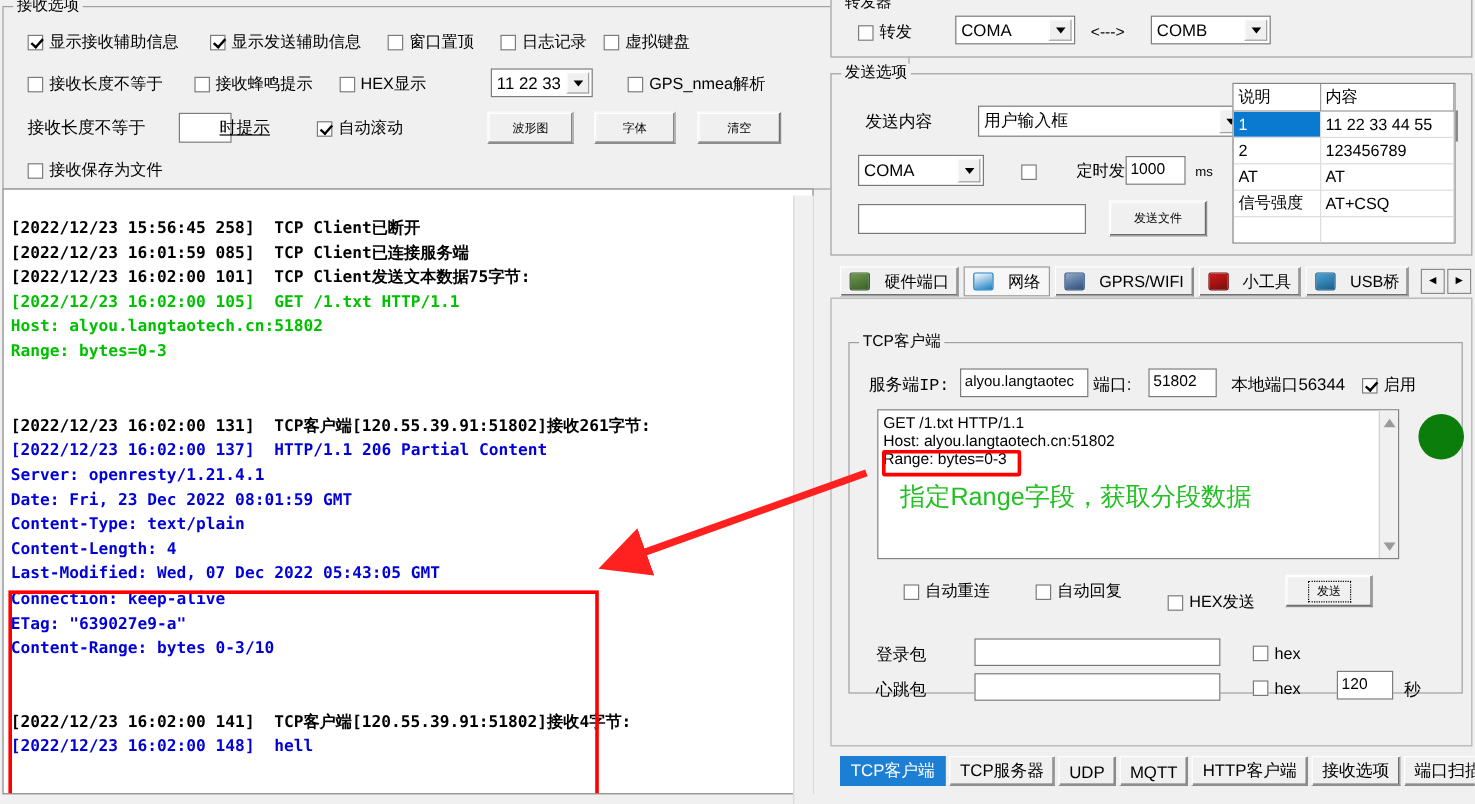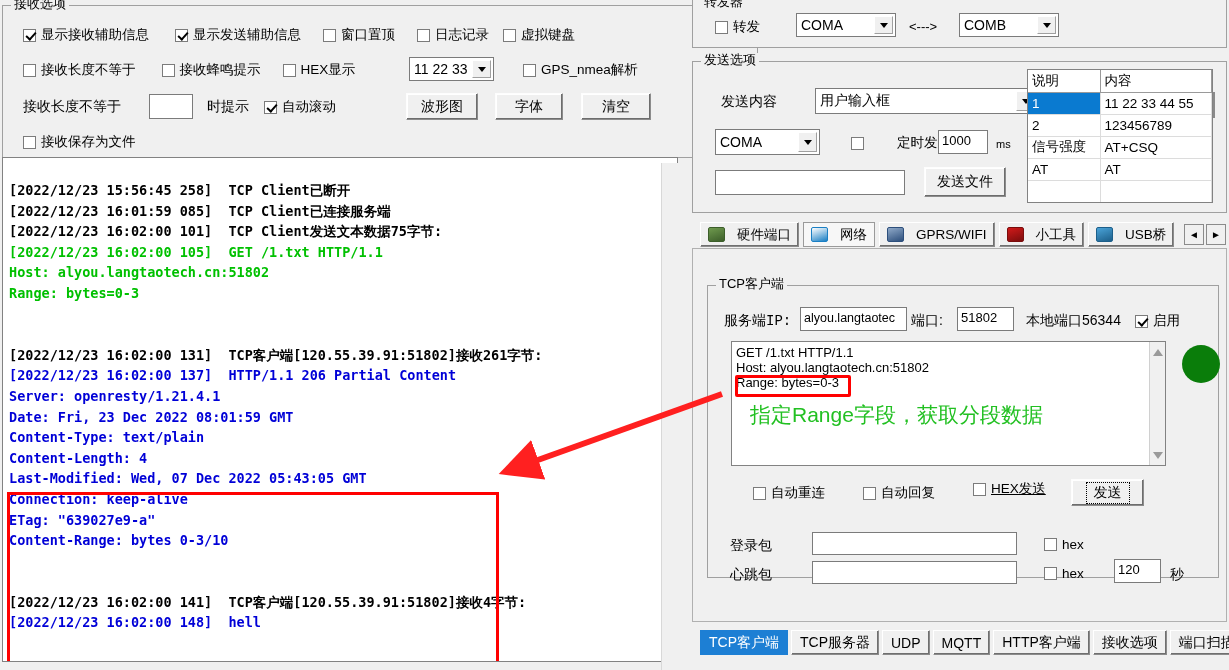--- a/index.html
+++ b/index.html
@@ -87,21 +87,21 @@
     border-right: 4px solid transparent;
     border-top: 5px solid #000;
   }
   .btn {
     background: #f0f0f0;
     border: 1px solid #8c8c8c;
     border-top-color: #fdfdfd;
     border-left-color: #fdfdfd;
     box-shadow: inset -1px -1px 0 #6d6d6d, inset 1px 1px 0 #ffffff;
     display: flex; align-items: center; justify-content: center;
-    font-size: 14px;
+    font-size: 10px;
     cursor: default;
     white-space: nowrap;
   }
   .btn.focus { }
   .btn.focus .inner {
     border: 1px dotted #000;
     padding: 1px 7px;
   }
 
   
@@ -337,21 +337,21 @@
     </div>
     <span class="cb" style="position:absolute; left:520px; top:55px;">
       <span class="box"></span>
       <span class="lbl">GPS_nmea解析</span>
     </span>
 
     <span class="lbl" style="position:absolute; left:20px; top:92px;">接收长度不等于</span>
     <div class="txt" style="position:absolute; left:146px; top:88px; width:44px; height:25px;">
       <span></span>
     </div>
-    <span class="lbl" style="position:absolute; left:204px; top:92px;">时提示</span>
+    <span class="lbl" style="position:absolute; left:180px; top:92px;text-decoration:underline;">时提示</span>
     <span class="cb on" style="position:absolute; left:261px; top:92px;">
       <span class="box"></span>
       <span class="lbl">自动滚动</span>
     </span>
 
     <div class="btn" style="position:absolute; left:403px; top:87px; width:72px; height:27px;">
       <span>波形图</span>
     </div>
     <div class="btn" style="position:absolute; left:492px; top:87px; width:68px; height:27px;">
       <span>字体</span>
@@ -432,26 +432,26 @@
       <tbody id="preset-body">
           <tr class="sel">
             <td>1</td>
             <td>11 22 33 44 55</td>
           </tr>
           <tr>
             <td>2</td>
             <td>123456789</td>
           </tr>
           <tr>
+            <td>AT</td>
+            <td>AT</td>
+          </tr>
+          <tr>
             <td>信号强度</td>
             <td>AT+CSQ</td>
-          </tr>
-          <tr>
-            <td>AT</td>
-            <td>AT</td>
           </tr>
           <tr>
             <td></td>
             <td></td>
           </tr>
         </tbody>
     </table>
   </div>
   <div style="position:absolute; left:1213px; top:92px; width:2px; height:26px; background:#8a8a8a;"></div>
 
@@ -500,21 +500,21 @@
     </span>
 
     <span class="cb" style="position:absolute; left:45px; top:198px;">
       <span class="box"></span>
       <span class="lbl">自动重连</span>
     </span>
     <span class="cb" style="position:absolute; left:155px; top:198px;">
       <span class="box"></span>
       <span class="lbl">自动回复</span>
     </span>
-    <span class="cb" style="position:absolute; left:265px; top:194px;text-decoration:underline;">
+    <span class="cb" style="position:absolute; left:265px; top:207px;">
       <span class="box"></span>
       <span class="lbl">HEX发送</span>
     </span>
     <div class="btn focus" style="position:absolute; left:363px; top:193px; width:73px; height:27px;">
       <span class="inner">发送</span>
     </div>
 
     <span class="lbl" style="position:absolute; left:22px; top:251px;">登录包</span>
     <div class="txt" style="position:absolute; left:104px; top:246px; width:205px; height:23px;">
       <span></span>

